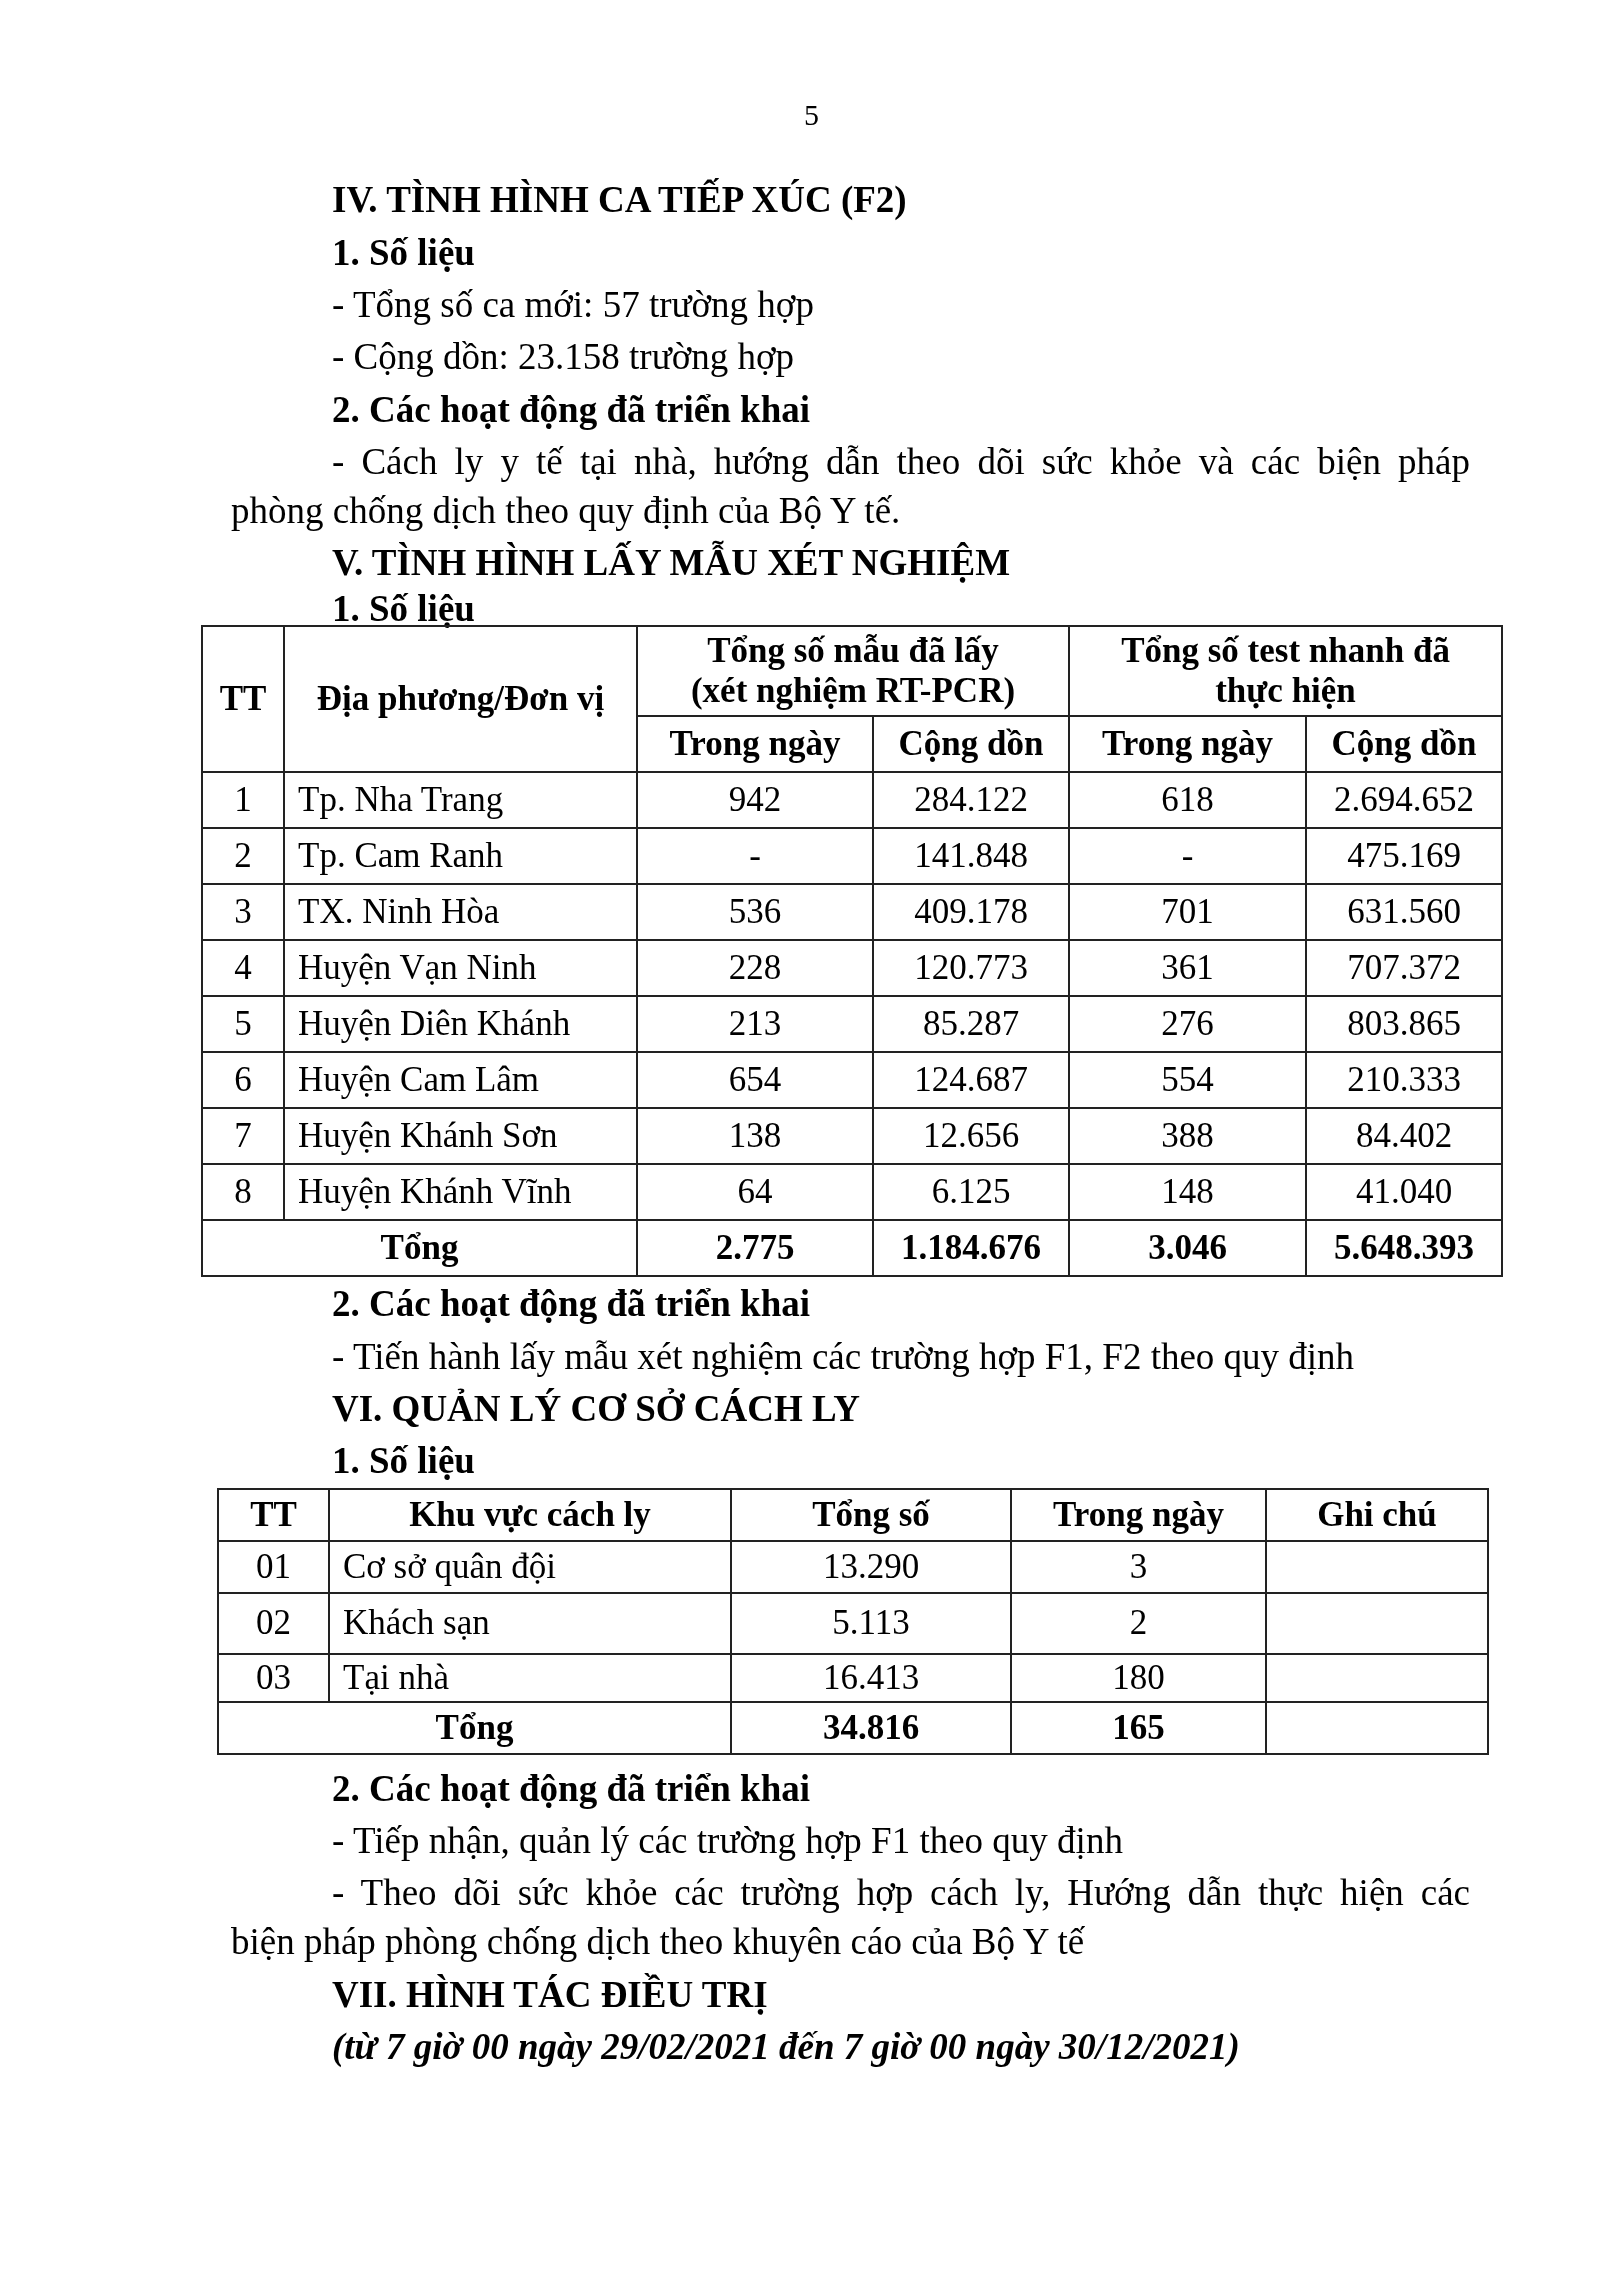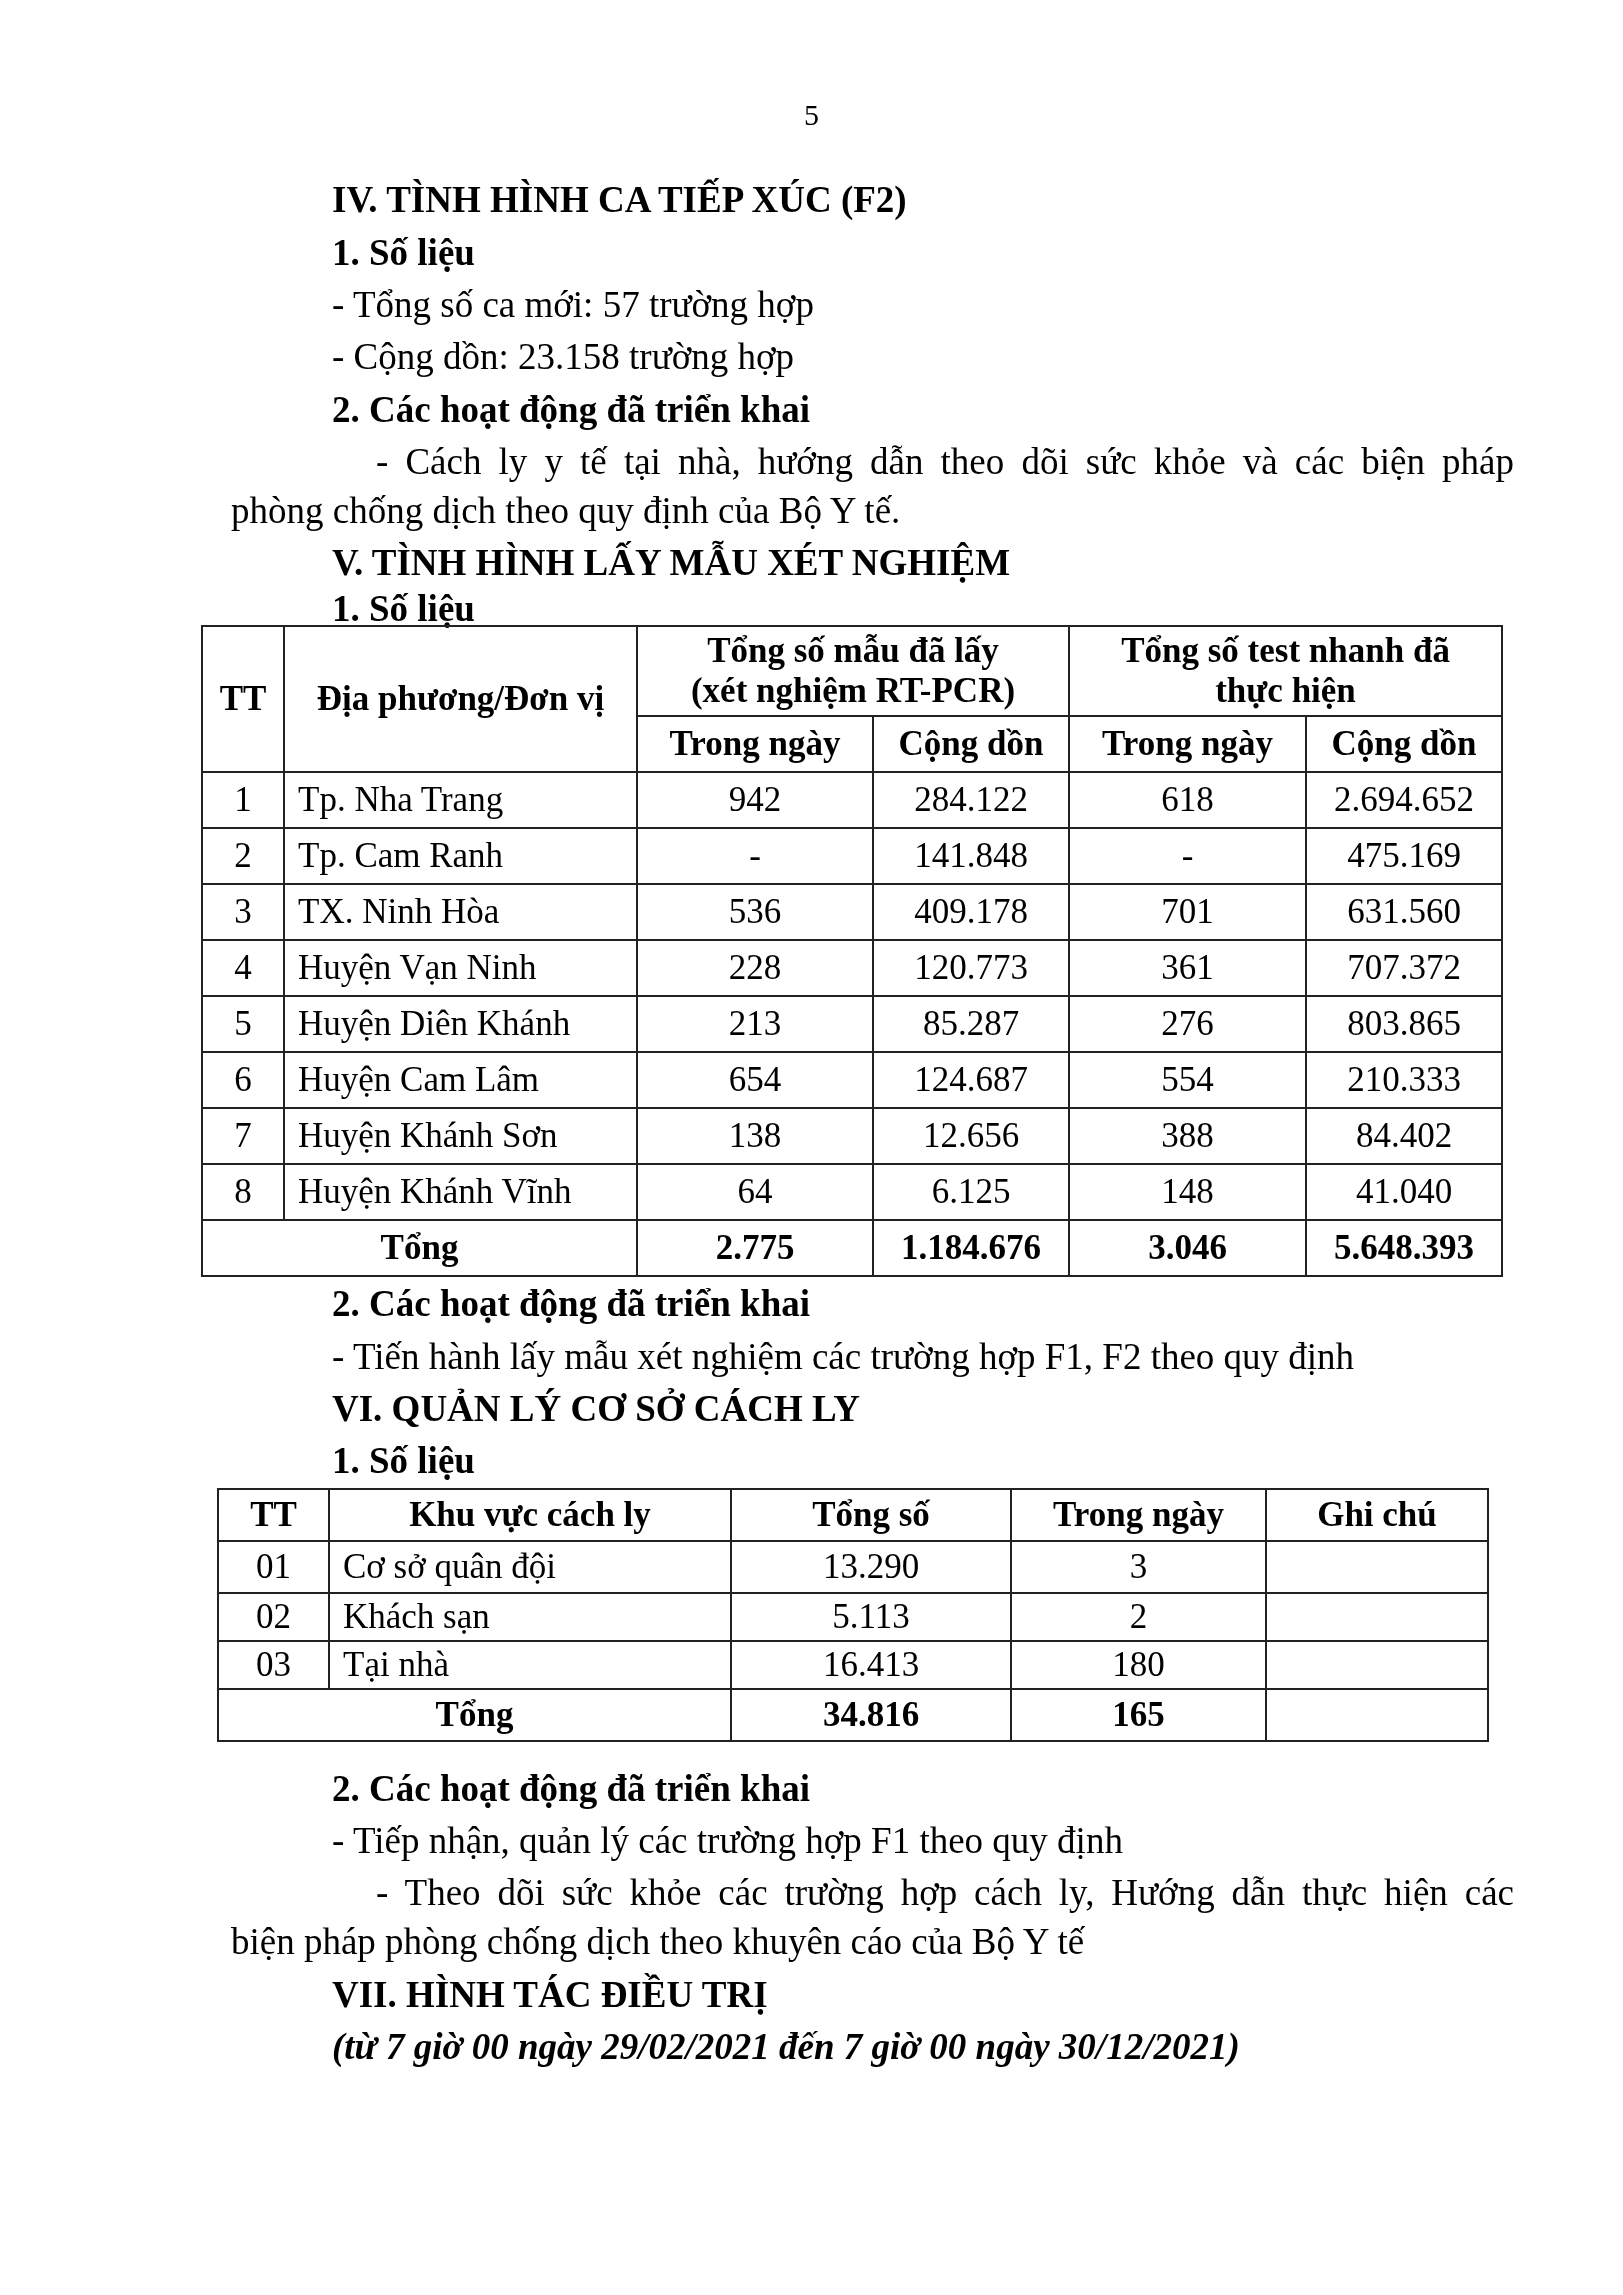--- a/index.html
+++ b/index.html
@@ -2,21 +2,21 @@
 <html style="font-size:10.5px"><head>
 <meta charset="utf-8">
 <style>
   html, body { margin:0; padding:0; background:#ffffff; }
   body { width:1623px; height:2295px; position:relative; overflow:hidden;
          font-family:"Liberation Serif", serif; color:#000; }
   .abs { position:absolute; }
   .pnum { left:0; width:1623px; top:98px; text-align:center; font-size:30px; }
   .h { font-weight:bold; font-size:37px; line-height:1; white-space:nowrap; }
   .p { font-size:37px; line-height:1; white-space:nowrap; }
-  .just { text-align:justify; text-align-last:justify; white-space:normal;margin-left:44px; }
+  .just { text-align:justify; text-align-last:justify; white-space:normal; }
   .it { font-style:italic; font-weight:bold; }
   table { border-collapse:collapse; position:absolute; table-layout:fixed; }
   td, th { border:2px solid #222; font-size:35px; padding:0; line-height:1.15; }
   th { font-weight:bold; }
   .c { text-align:center; }
   .l { text-align:left; padding-left:13px; }
   .b { font-weight:bold; }
 </style>
 </head>
 <body>
@@ -164,21 +164,21 @@
   </tr>
   </tbody>
     <tbody id="t2body">
       <tr style="height: 52px;">
         <td class="c">01</td>
         <td class="l">Cơ sở quân đội</td>
         <td class="c">13.290</td>
         <td class="c">3</td>
         <td class="c"></td>
       </tr>
-      <tr style="height: 48px;">
+      <tr style="height: 61px;">
         <td class="c">02</td>
         <td class="l">Khách sạn</td>
         <td class="c">5.113</td>
         <td class="c">2</td>
         <td class="c"></td>
       </tr>
       <tr style="height: 48px;">
         <td class="c">03</td>
         <td class="l">Tại nhà</td>
         <td class="c">16.413</td>

